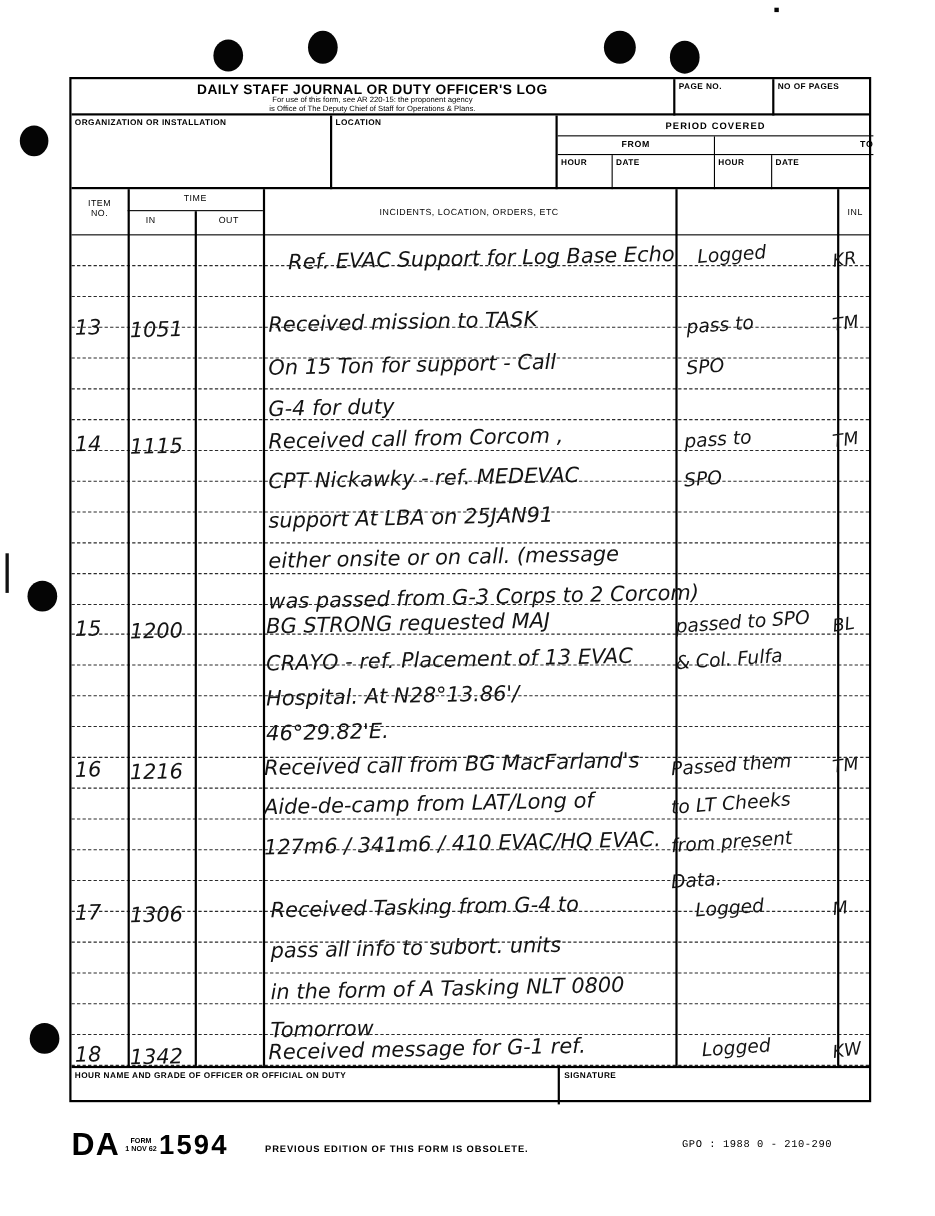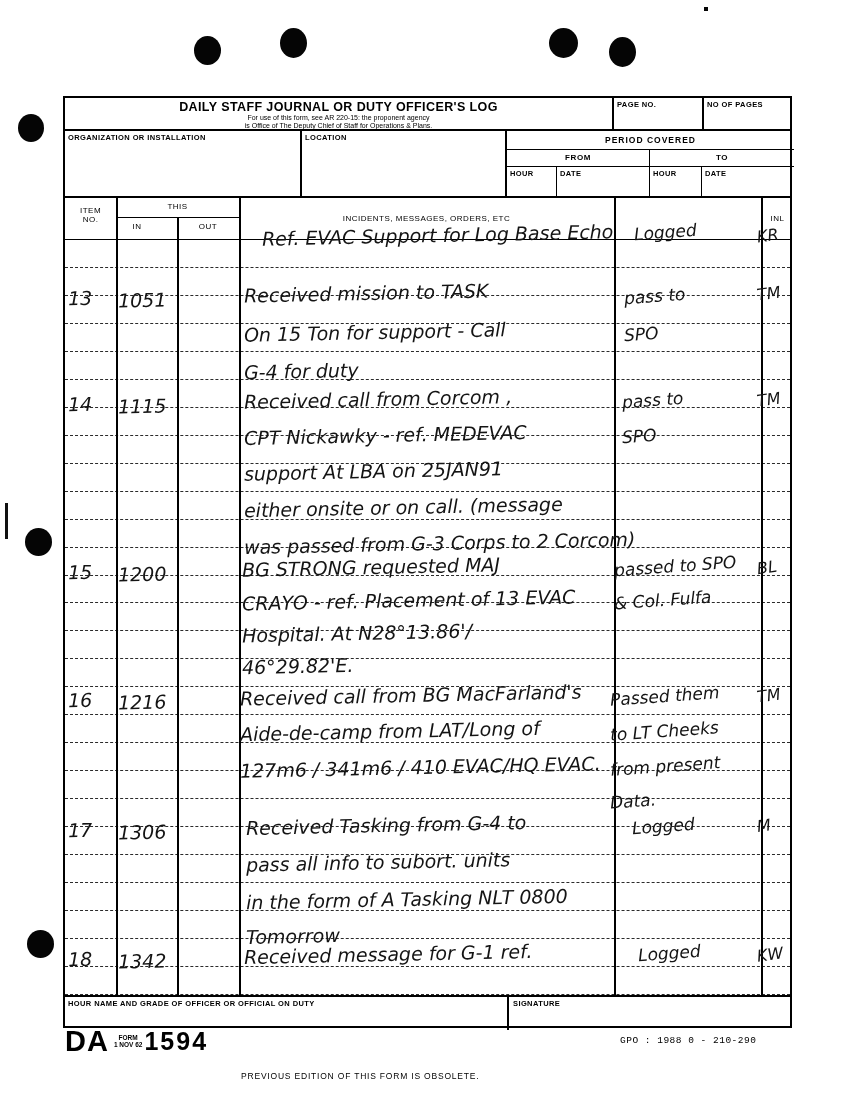--- a/index.html
+++ b/index.html
@@ -3,41 +3,41 @@
 <meta charset="utf-8">
 <style>
   html,body{margin:0;padding:0;background:#fff;}
   #page{position:relative;width:850px;height:1105px;background:#ffffff;overflow:hidden;
         font-family:"Liberation Sans", sans-serif;color:#000;}
   
   .dot{position:absolute;background:#050505;border-radius:50%;}
   .speck{position:absolute;background:#050505;}
   .penline{position:absolute;background:#111;}
   
-  #form{position:absolute;left:63px;top:96px;width:729px;height:932px;border:2px solid #000;box-sizing:border-box;}
+  #form{position:absolute;left:63px;top:70px;width:729px;height:932px;border:2px solid #000;box-sizing:border-box;}
   .cell-label{font-size:7.5px;font-weight:bold;letter-spacing:.4px;padding:2px 0 0 3px;}
   .abs{position:absolute;box-sizing:border-box;}
   
   #rowA{left:0;top:0;width:100%;height:33px;border-bottom:2px solid #000;}
   #title-cell{left:0;top:0;width:547px;height:33px;text-align:center;}
   #form-title{font-size:12.5px;font-weight:bold;letter-spacing:.4px;line-height:13px;padding-top:3px;}
   .form-subtitle{font-size:7px;line-height:7.5px;}
   #pageno-cell{left:547px;top:0;width:90px;height:33px;border-left:2px solid #000;}
   #pages-cell{left:637px;top:0;width:92px;height:33px;border-left:2px solid #000;}
   
   #rowB{left:0;top:33px;width:100%;height:67px;border-bottom:2px solid #000;}
   #org-cell{left:0;top:0;width:237px;height:67px;border-right:2px solid #000;}
   #loc-cell{left:237px;top:0;width:205px;height:67px;border-right:2px solid #000;}
   #period-cell{left:442px;top:0;width:287px;height:67px;}
   #period-label{left:0;top:0;width:100%;height:19px;border-bottom:1.5px solid #000;
                 text-align:center;font-size:8.5px;font-weight:bold;letter-spacing:1px;padding-top:4px;}
   #from-cell{left:0;top:19px;width:143px;height:17px;border-bottom:1.5px solid #000;border-right:1.5px solid #000;
              text-align:center;font-size:8px;font-weight:bold;letter-spacing:.6px;padding-top:3px;}
   #to-cell{left:143px;top:19px;width:144px;height:17px;border-bottom:1.5px solid #000;
-           text-align:center;font-size:8px;font-weight:bold;letter-spacing:.6px;padding-top:3px;}
+           text-align:right;font-size:8px;font-weight:bold;letter-spacing:.6px;padding-top:3px;}
   .hd-cell{top:36px;height:31px;}
   
   #tbl-head{left:0;top:100px;width:100%;height:42px;border-bottom:1.5px solid #000;}
   .th{font-size:8px;font-weight:normal;letter-spacing:.5px;text-align:center;}
   #th-item{left:0;top:0;width:51px;height:42px;padding-top:8px;line-height:9px;}
   #th-time{left:51px;top:0;width:123px;height:20px;border-bottom:1.5px solid #000;padding-top:4px;}
   #th-in{left:51px;top:20px;width:42px;height:22px;padding-top:4px;}
   #th-out{left:112px;top:20px;width:62px;height:22px;padding-top:4px;}
   #th-incidents{left:174px;top:0;width:375px;height:42px;padding-top:16px;}
   #th-action{left:549px;top:0;width:147px;height:42px;padding-top:16px;}
@@ -51,21 +51,21 @@
   #sig-div{left:442px;top:897px;width:2px;height:35px;background:#000;}
   
   .hw{position:absolute;font-family:"DejaVu Sans", sans-serif;font-style:italic;color:#141414;
       white-space:nowrap;line-height:1;}
   
   #footer{position:absolute;left:63px;top:1026px;width:729px;height:40px;}
   #da-line{position:absolute;left:2px;top:2px;display:flex;align-items:flex-start;}
   #da-txt{font-size:29px;font-weight:900;letter-spacing:1px;line-height:26px;}
   #form-stack{margin:6px 2px 0 5px;font-size:6.5px;font-weight:bold;line-height:7px;text-align:center;}
   #num-txt{font-size:25px;font-weight:900;line-height:26px;letter-spacing:2px;}
-  #obsolete-txt{position:absolute;left:178px;top:13px;font-size:8.5px;font-weight:normal;letter-spacing:.8px;margin-top:32px;}
+  #obsolete-txt{position:absolute;left:178px;top:13px;font-size:8.5px;font-weight:bold;letter-spacing:.8px;}
   #gpo-txt{position:absolute;left:557px;top:9px;font-size:9.5px;font-family:"Liberation Mono", monospace;letter-spacing:.5px;}
 </style>
 </head>
 <body>
 
 <div id="page">
 
   <div class="dot" style="left:194px;top:36px;width:27px;height:29px;"></div>
   <div class="dot" style="left:280px;top:28px;width:27px;height:30px;"></div>
   <div class="dot" style="left:549px;top:28px;width:29px;height:30px;"></div>
@@ -116,24 +116,24 @@
           <div class="cell-label">DATE</div>
         </div>
       </div>
     </div>
 
     <div class="abs" id="tbl-head">
       <div class="abs th" id="th-item">
         <div>ITEM</div>
         <div>NO.</div>
       </div>
-      <div class="abs th" id="th-time">THIS</div>
+      <div class="abs th" id="th-time">TIME</div>
       <div class="abs th" id="th-in">IN</div>
       <div class="abs th" id="th-out">OUT</div>
-      <div class="abs th" id="th-incidents">INCIDENTS, MESSAGES, ORDERS, ETC</div>
+      <div class="abs th" id="th-incidents">INCIDENTS, LOCATION, ORDERS, ETC</div>
       <div class="abs th" id="th-inl">INL</div>
     </div>
 
     <div class="abs" id="grid-body">
         <div class="grid-row" style="top: 0px;"></div>
         <div class="grid-row" style="top: 27.96px;"></div>
         <div class="grid-row" style="top: 55.92px;"></div>
         <div class="grid-row" style="top: 83.88px;"></div>
         <div class="grid-row" style="top: 111.84px;"></div>
         <div class="grid-row" style="top: 139.8px;"></div>

